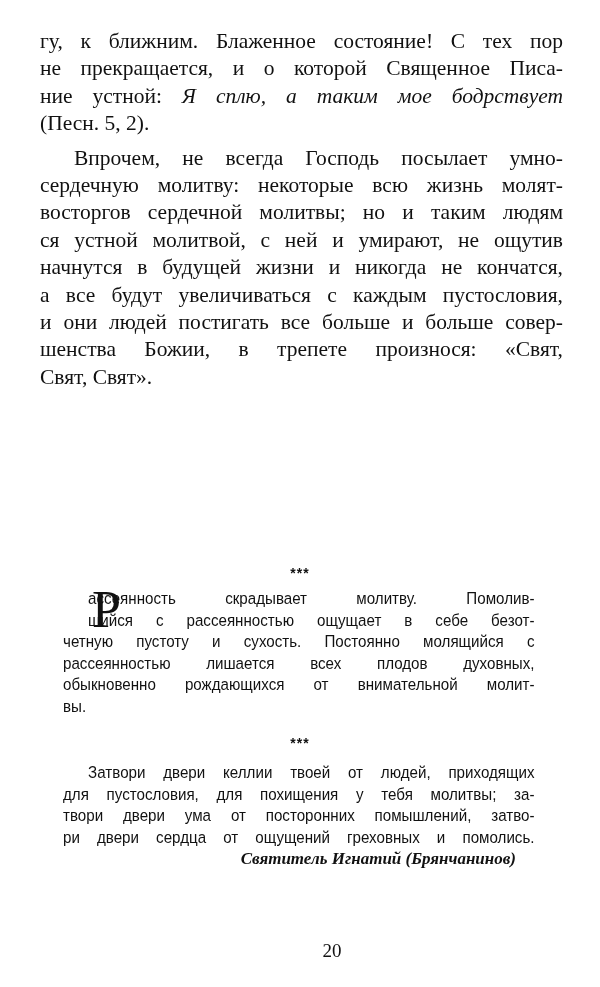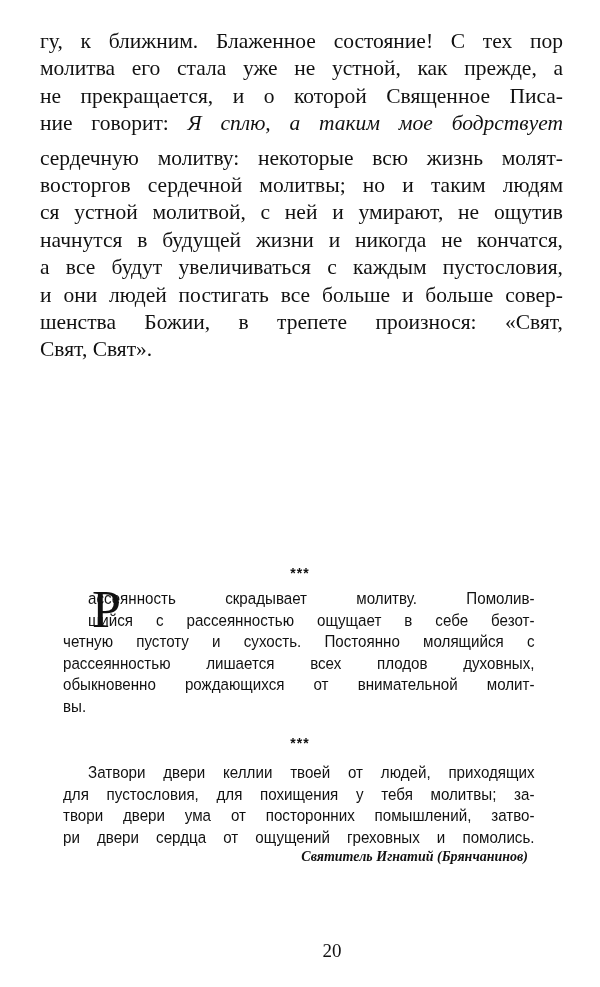--- a/index.html
+++ b/index.html
@@ -31,40 +31,41 @@
     .small-text .line.last { text-align-last: left; }
     .small-text .line.indent { padding-left: 27px; }
     .small-text .line.dropcap-pad { padding-left: 27px; }
 
     .dropcap {
       position: absolute; left: 92px; top: 584px;
       font-family: "Liberation Serif", serif; font-size: 52px; line-height: 52px; color: #111;
     }
 
     .attribution {
-      position: absolute; right: 72px; top: 849px;
-      font-family: "Liberation Serif", serif; font-style: italic; font-weight: bold; font-size: 14px;
+      position: absolute; right: 84px; top: 849px;
+      font-family: "Liberation Serif", serif; font-style: italic; font-weight: bold; font-size: 17px;
     }
 
     .page-number {
       position: absolute; left: 0; width: 600px; top: 940px; text-align: center;
       font-family: "Liberation Serif", serif; font-size: 19px; padding-left: 32px;
     }
   </style>
 </head>
 <body>
 
 <div class="page">
 
   <div class="main-text">
     <span class="line">гу, к ближним. Блаженное состояние! С тех пор</span>
-    <span class="line">молитва его стала уже не устной, как прежде, а</span>
     <span class="line">не прекращается, и о которой Священное Писа-</span>
-    <span class="line"><span>ние говорит: </span><i>Я сплю, а таким мое бодрствует</i></span>
+    <span class="line"><span>ние устной: </span><i>Я сплю, а таким мое бодрствует</i></span>
+    <span class="line last">(Песн. 5, 2).</span>
     <div class="para-gap"></div>
+    <span class="line indent">Впрочем, не всегда Господь посылает умно-</span>
     <span class="line">сердечную молитву: некоторые всю жизнь молят-</span>
     <span class="line">восторгов сердечной молитвы; но и таким людям</span>
     <span class="line">ся устной молитвой, с ней и умирают, не ощутив</span>
     <span class="line">начнутся в будущей жизни и никогда не кончатся,</span>
     <span class="line">а все будут увеличиваться с каждым пустословия,</span>
     <span class="line">и они людей постигать все больше и больше совер-</span>
     <span class="line">шенства Божии, в трепете произнося: «Свят,</span>
     <span class="line last">Свят, Свят».</span>
   </div>
 

